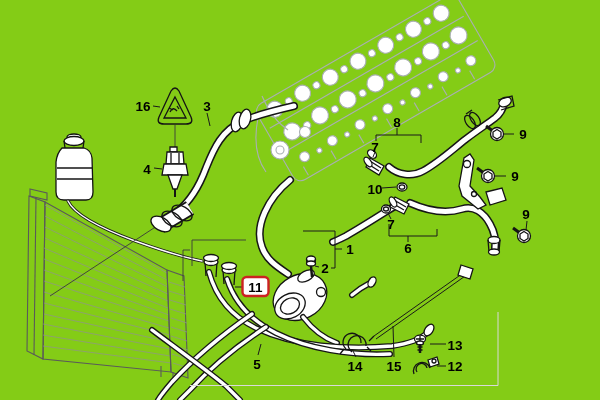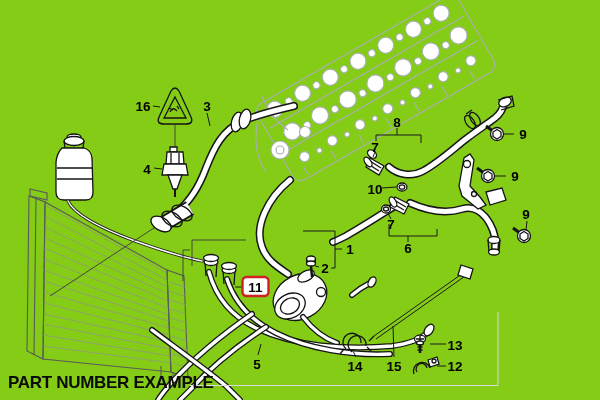--- a/index.html
+++ b/index.html
@@ -375,14 +375,13 @@
     <text x="455" y="345" dominant-baseline="central">13</text>
     <text x="455" y="366" dominant-baseline="central">12</text>
   </g>
 
   <g>
     <rect x="242.5" y="277" width="26" height="19" rx="4" fill="#ffffff" stroke="#cc2222" stroke-width="2.4"></rect>
     <text x="255.5" y="287" text-anchor="middle" dominant-baseline="central">11</text>
   </g>
 </svg>
 
-<div class="caption">PART NUMBER EXAMPLE</div>
 </div>
 
 </body></html>

